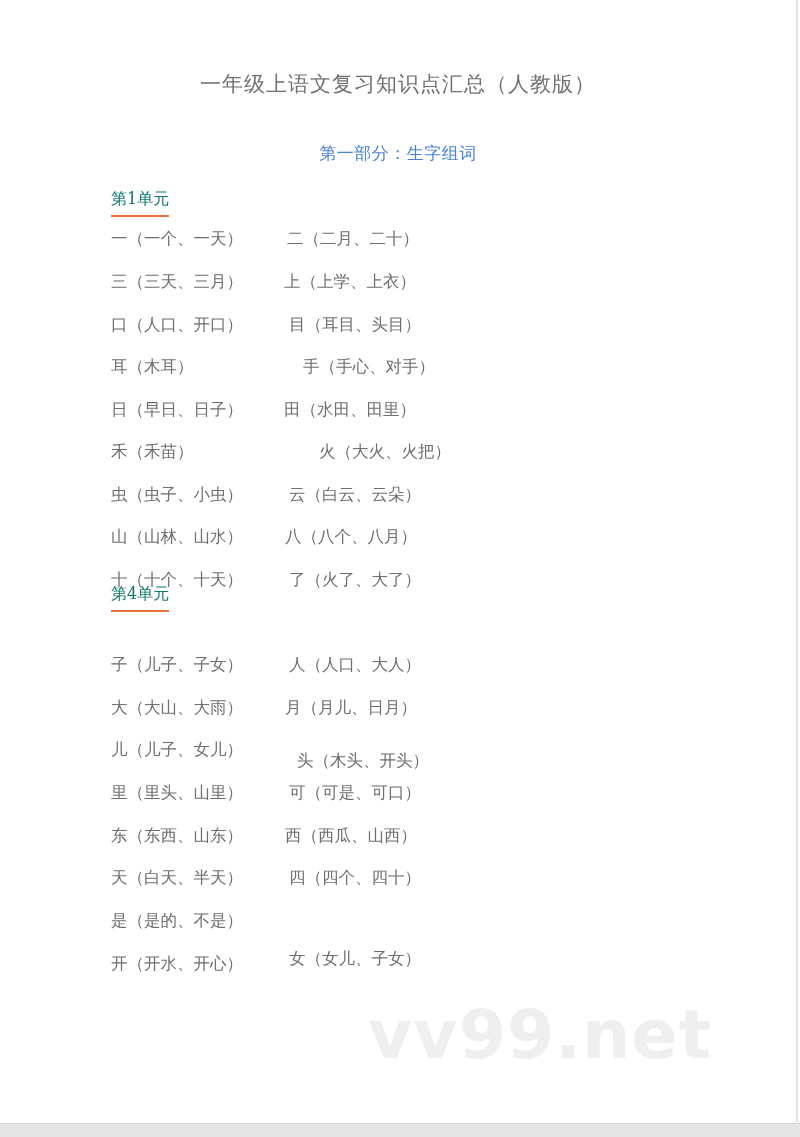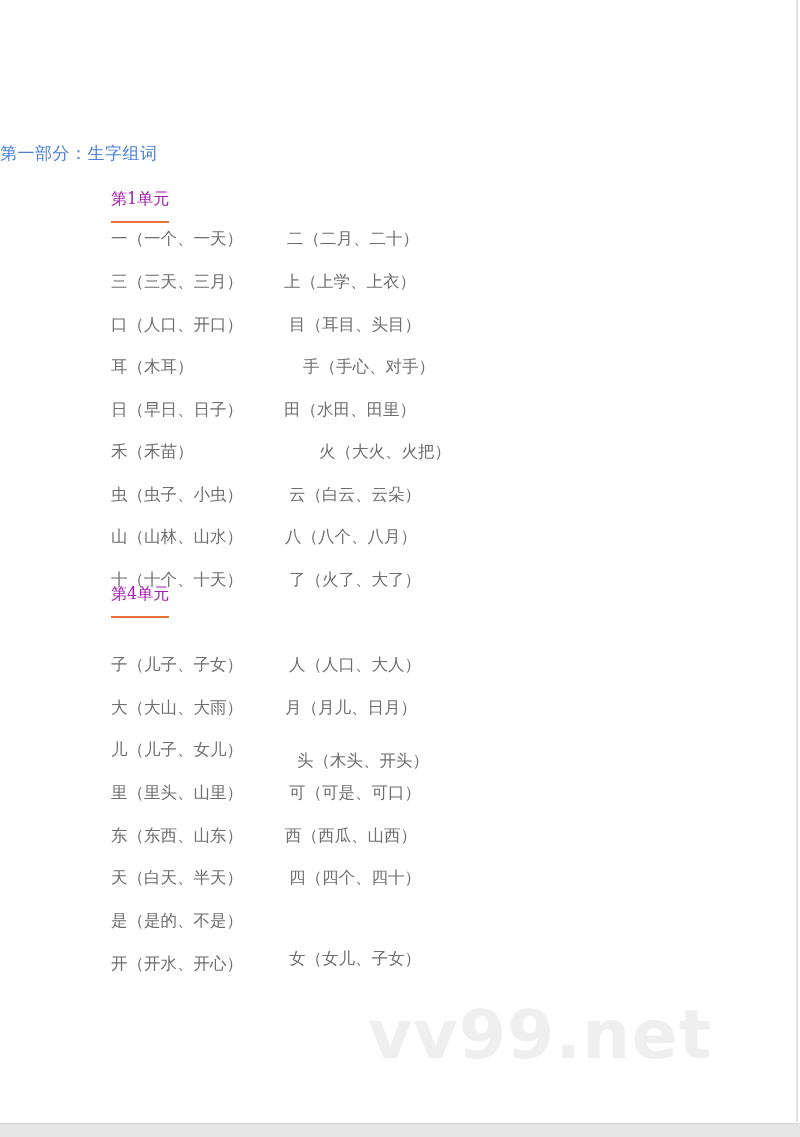--- a/index.html
+++ b/index.html
@@ -40,31 +40,31 @@
       text-align: center;
       font-size: 21px;
       color: #707070;
       letter-spacing: 1px;
     }
     .part-title {
       position: absolute;
       top: 142px;
       left: 0;
       width: 796px;
-      text-align: left;
+      text-align: center;
       font-size: 17px;
       color: #4a80d8;
       letter-spacing: 0.5px;
     }
     .unit-heading {
       position: absolute;
       left: 111px;
       font-size: 16px;
-      color: #a21caf;
-      padding-bottom: 12px;
+      color: #0f766e;
+      padding-bottom: 6px;
       border-bottom: 2px solid #e8703a;
       line-height: 20px;
     }
     .row {
       position: absolute;
       left: 111px;
       height: 22px;
       font-size: 16.5px;
       color: #6e6e6e;
       white-space: nowrap;
@@ -88,20 +88,21 @@
       font-size: 68px;
       color: #efefef;
       letter-spacing: 1px;
     }
   </style>
 </head>
 <body>
 
 <div class="page">
 
+  <div class="doc-title">一年级上语文复习知识点汇总（人教版）</div>
   <div class="part-title">第一部分：生字组词</div>
 
   <div class="unit-heading" style="top:189px;">第1单元</div>
 
   <div class="row" style="top:228px;">
     <span class="col-a">一（一个、一天）</span>
     <span class="col-b" style="left:176px;text-align:center;">二（二月、二十）</span>
   </div>
   <div class="row" style="top:271px;">
     <span class="col-a">三（三天、三月）</span>

